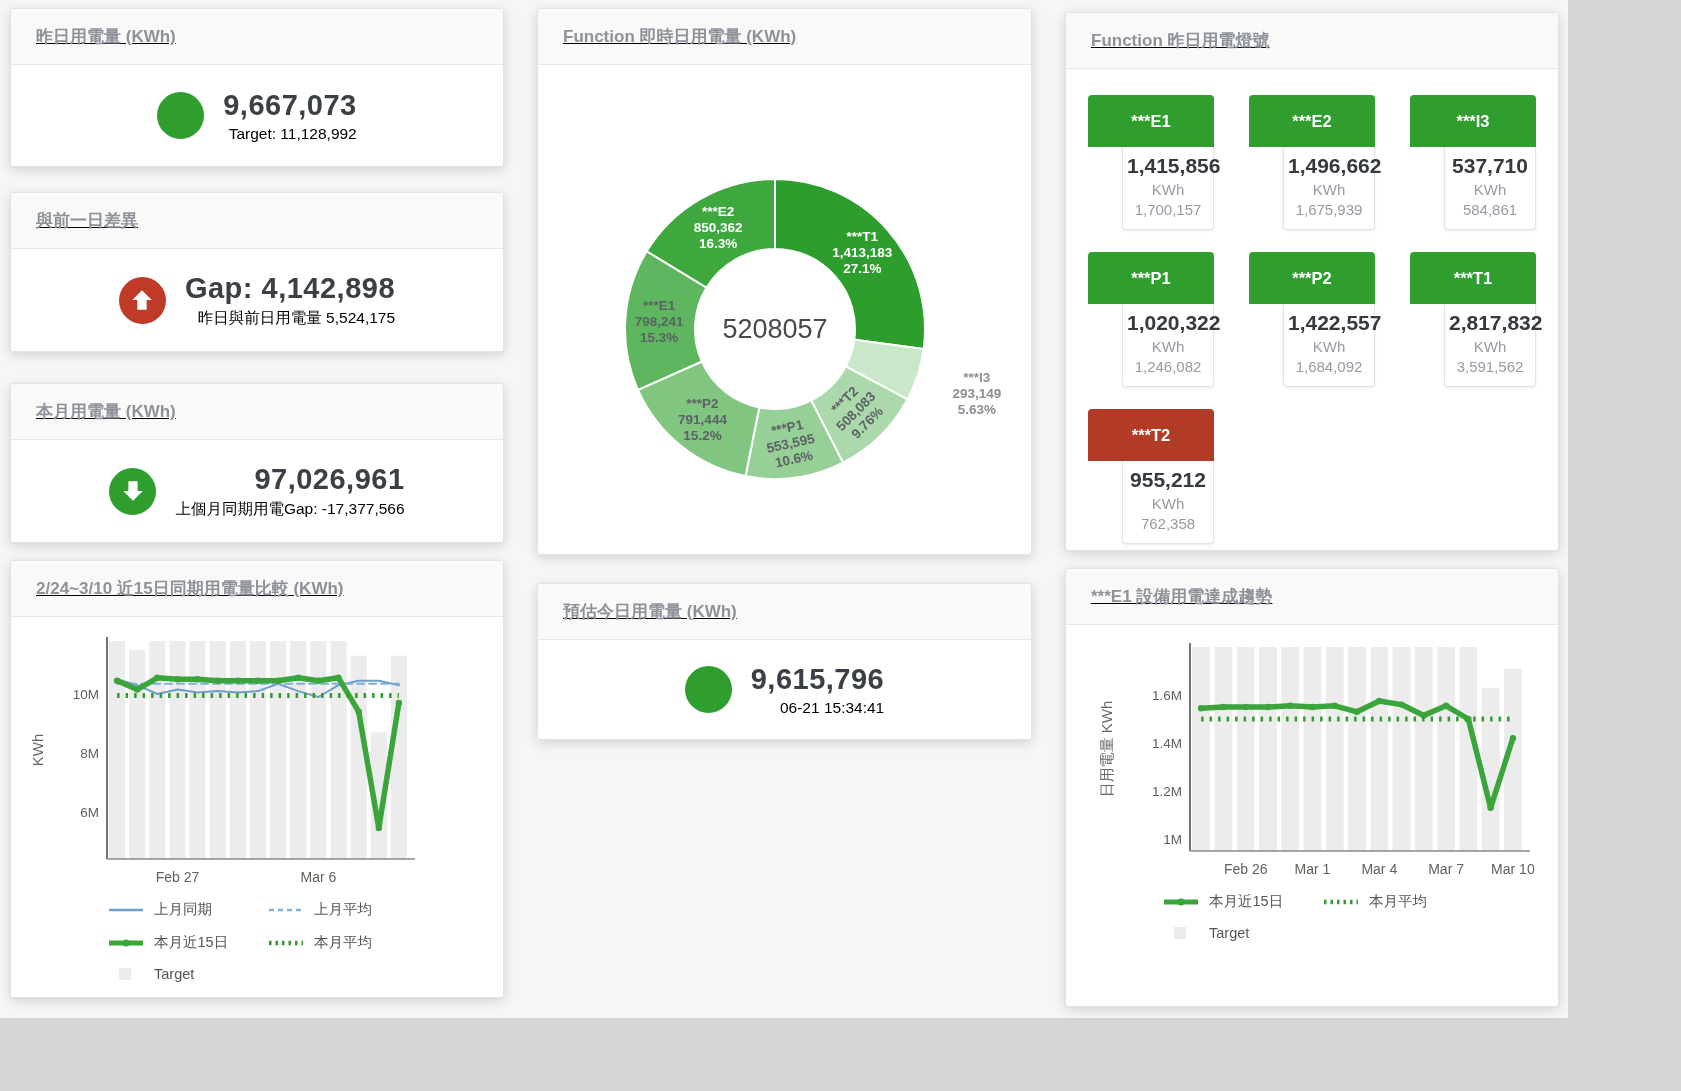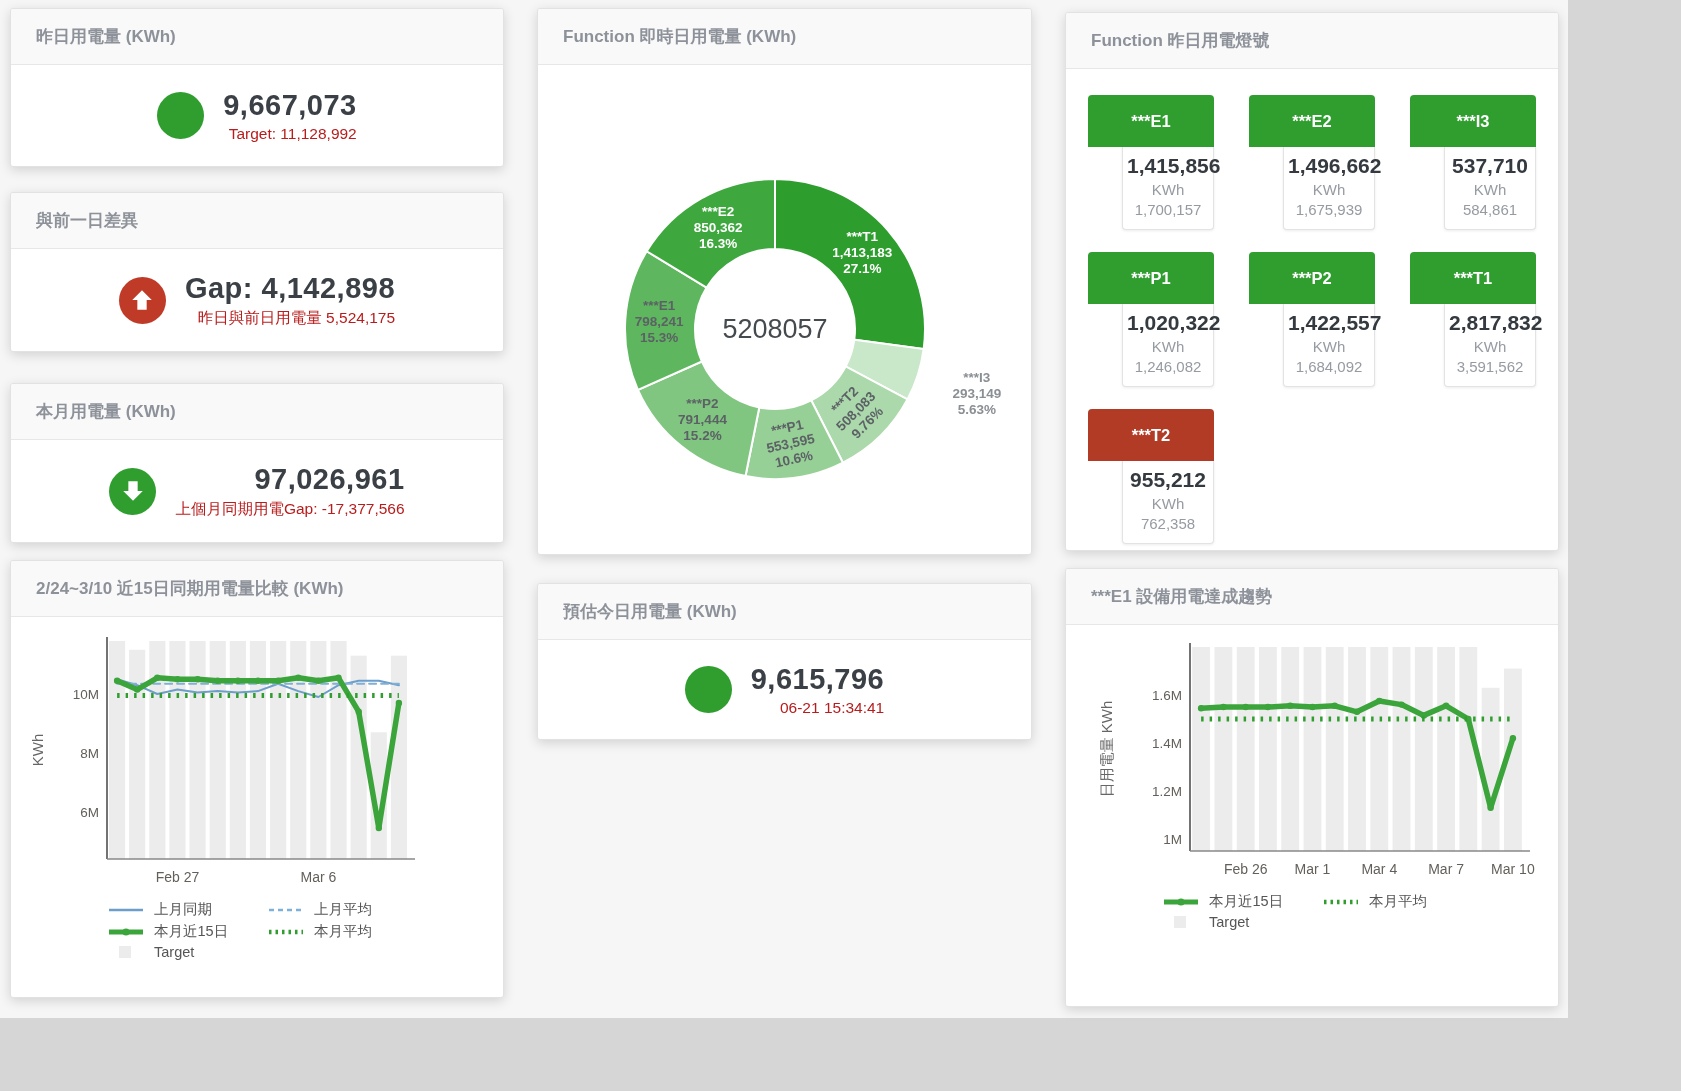--- a/index.html
+++ b/index.html
@@ -2,40 +2,40 @@
 <html><head>
 <meta charset="utf-8">
 <style>
   html,body{margin:0;padding:0;}
   body{font-family:"Liberation Sans","DejaVu Sans",sans-serif;background:#d6d6d6;}
   .page{position:relative;width:1681px;height:1091px;background:#d6d6d6;overflow:hidden;}
   .dash{position:absolute;left:0;top:0;width:1568px;height:1018px;background:#f6f6f6;}
   .card{position:absolute;background:#fff;border:1px solid #e2e2e2;border-radius:3px;
         box-shadow:0 3px 12px rgba(0,0,0,.15);}
   .card-h{height:55px;display:flex;align-items:center;padding:0 25px;background:#f9f9f9;
-          border-bottom:1px solid #e7e7e7;border-radius:3px 3px 0 0;}
+          border-bottom:1px solid #e7e7e7;border-radius:3px 3px 0 0;text-decoration:underline;}
   .card-h span{font-size:17px;font-weight:700;color:#8d9199;}
   .stat{display:flex;align-items:center;justify-content:center;gap:19px;height:calc(100% - 56px);}
   .circle{width:47px;height:47px;border-radius:50%;display:flex;align-items:center;justify-content:center;flex:0 0 auto;}
   .circle svg{width:26px;height:26px;display:block;}
   .stat-text{text-align:right;}
   .stat-value{font-size:29px;font-weight:700;color:#3b4046;letter-spacing:.5px;}
-  .stat-sub{font-size:15.5px;color:#b91c1c;margin-top:3px;}
+  .stat-sub{font-size:15.5px;color:#000000;margin-top:3px;}
   .donut-wrap{display:flex;justify-content:center;padding-top:96px;}
   .tiles{display:grid;grid-template-columns:repeat(3,126px);column-gap:35px;row-gap:22px;
          justify-content:center;padding-top:26px;}
   .tile-h{height:52px;display:flex;align-items:center;justify-content:center;color:#fff;
           font-weight:700;font-size:16.5px;border-radius:4px 4px 0 0;}
   .tile-b{background:#fff;border:1px solid #e3e3e3;border-top:none;border-radius:0 0 4px 4px;
           text-align:center;padding:7px 4px 11px;box-shadow:0 1px 3px rgba(0,0,0,.08);margin-left:34px;}
   .tile-v{font-size:21px;font-weight:700;color:#343a40;}
   .tile-u{font-size:15px;color:#969ba2;margin-top:3px;}
   .tile-t{font-size:15px;color:#969ba2;margin-top:3px;}
   .plot{display:block;margin:10px 0 0 6px;}
-  .chart-legend{padding:5px 0 0 96px;display:flex;flex-direction:column;gap:3px;}
+  .chart-legend{padding:5px 0 0 96px;display:flex;flex-direction:column;gap:14px;}
   .legend-row{display:flex;}
   .legend-item{display:flex;align-items:center;gap:9px;font-size:14.5px;color:#555;width:160px;cursor:pointer;}
   svg text{font-family:"Liberation Sans","DejaVu Sans",sans-serif;}
 </style>
 </head>
 <body>
 
 <div class="page">
   <div class="dash"></div>
 

